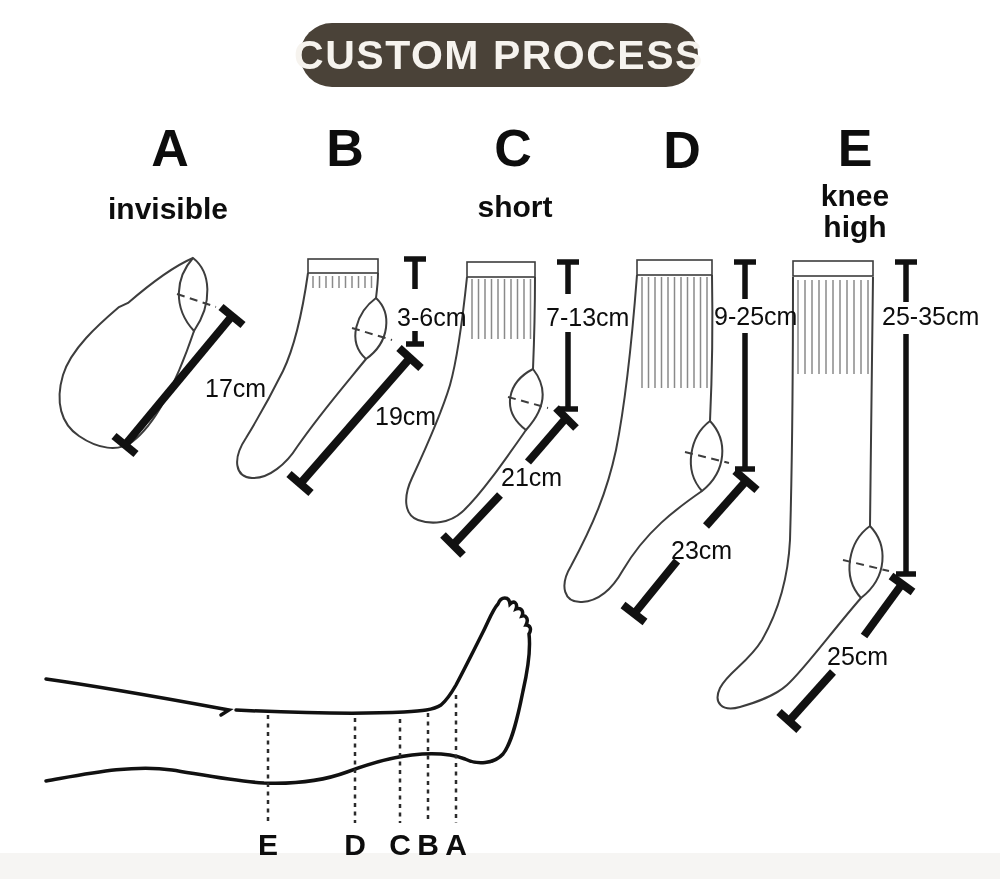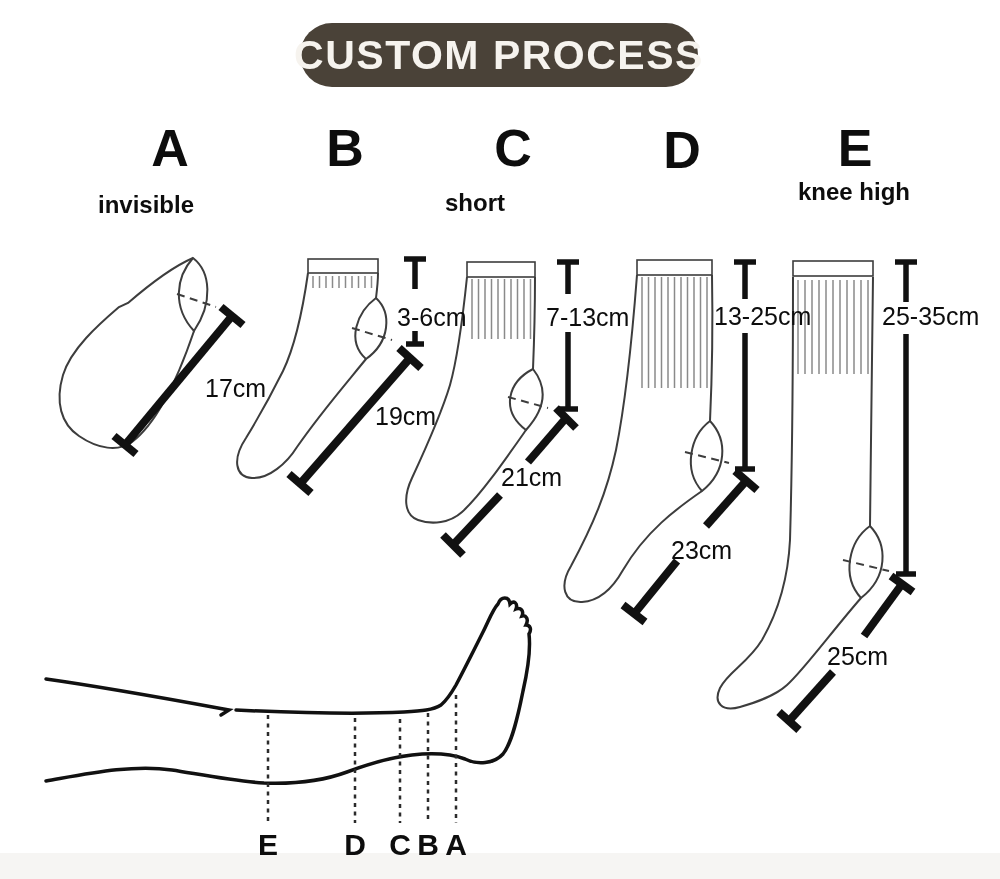--- a/index.html
+++ b/index.html
@@ -14,22 +14,22 @@
     display:flex;align-items:center;justify-content:center;
   }
   .title-banner span{
     color:#f6f3ee;font-size:41px;font-weight:700;letter-spacing:1.5px;white-space:nowrap;
   }
   .type-letter{
     position:absolute;width:120px;text-align:center;
     font-size:52px;font-weight:700;line-height:1;
   }
   .type-name{
-    position:absolute;width:140px;text-align:left;
-    font-size:24px;font-weight:700;line-height:1.04;
+    position:absolute;width:140px;text-align:center;
+    font-size:30px;font-weight:700;line-height:1.04;
   }
   .meas{
     position:absolute;font-size:25px;font-weight:400;white-space:nowrap;
   }
   .leg-letter{
     position:absolute;width:44px;text-align:center;
     font-size:30px;font-weight:700;
   }
   .floor-band{
     position:absolute;left:0;top:853px;width:1000px;height:26px;
@@ -175,21 +175,21 @@
   <div class="type-name" style="left:798px;top:180px;width:114px;">knee high</div>
 
   <div class="meas" style="left:205px;top:374px;">17cm</div>
   <div class="meas" style="left:375px;top:402px;">19cm</div>
   <div class="meas" style="left:501px;top:463px;">21cm</div>
   <div class="meas" style="left:671px;top:536px;">23cm</div>
   <div class="meas" style="left:827px;top:642px;">25cm</div>
 
   <div class="meas" style="left:397px;top:303px;">3-6cm</div>
   <div class="meas" style="left:546px;top:303px;">7-13cm</div>
-  <div class="meas" style="left:714px;top:302px;">13-25cm</div>
+  <div class="meas" style="left:714px;top:302px;">9-25cm</div>
   <div class="meas" style="left:882px;top:302px;">25-35cm</div>
 
   <div class="leg-letter" style="left:246px;top:828px;">E</div>
   <div class="leg-letter" style="left:333px;top:828px;">D</div>
   <div class="leg-letter" style="left:378px;top:828px;">C</div>
   <div class="leg-letter" style="left:406px;top:828px;">B</div>
   <div class="leg-letter" style="left:434px;top:828px;">A</div>
 
 </div>
 

